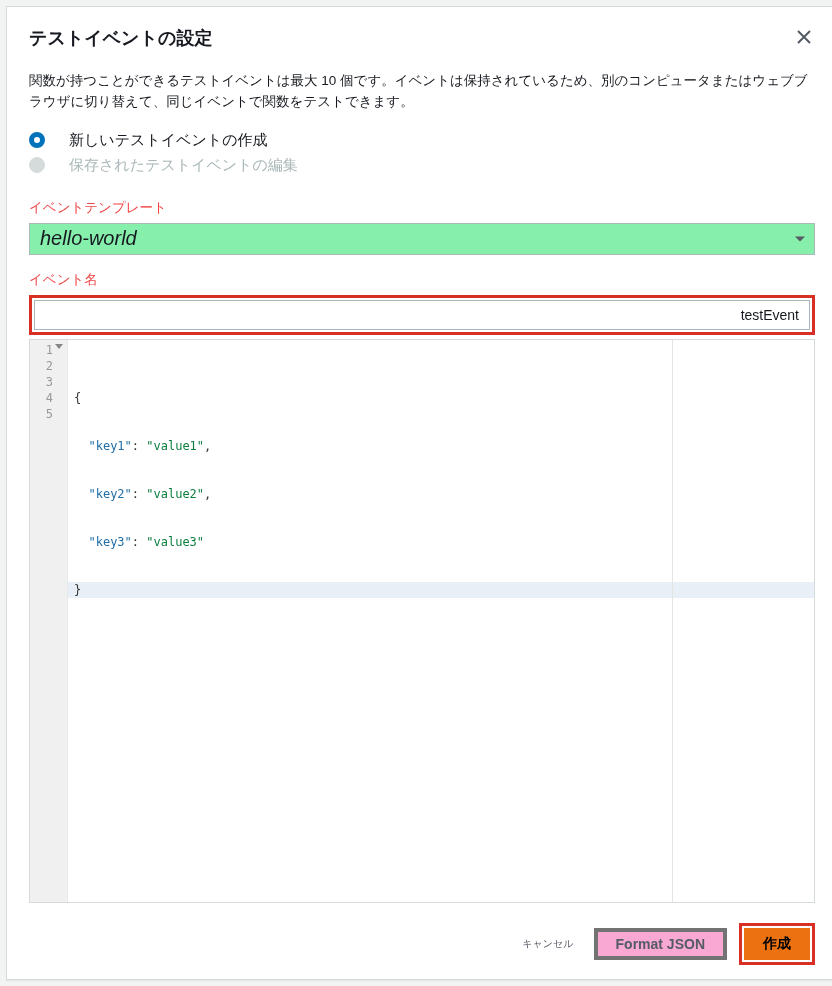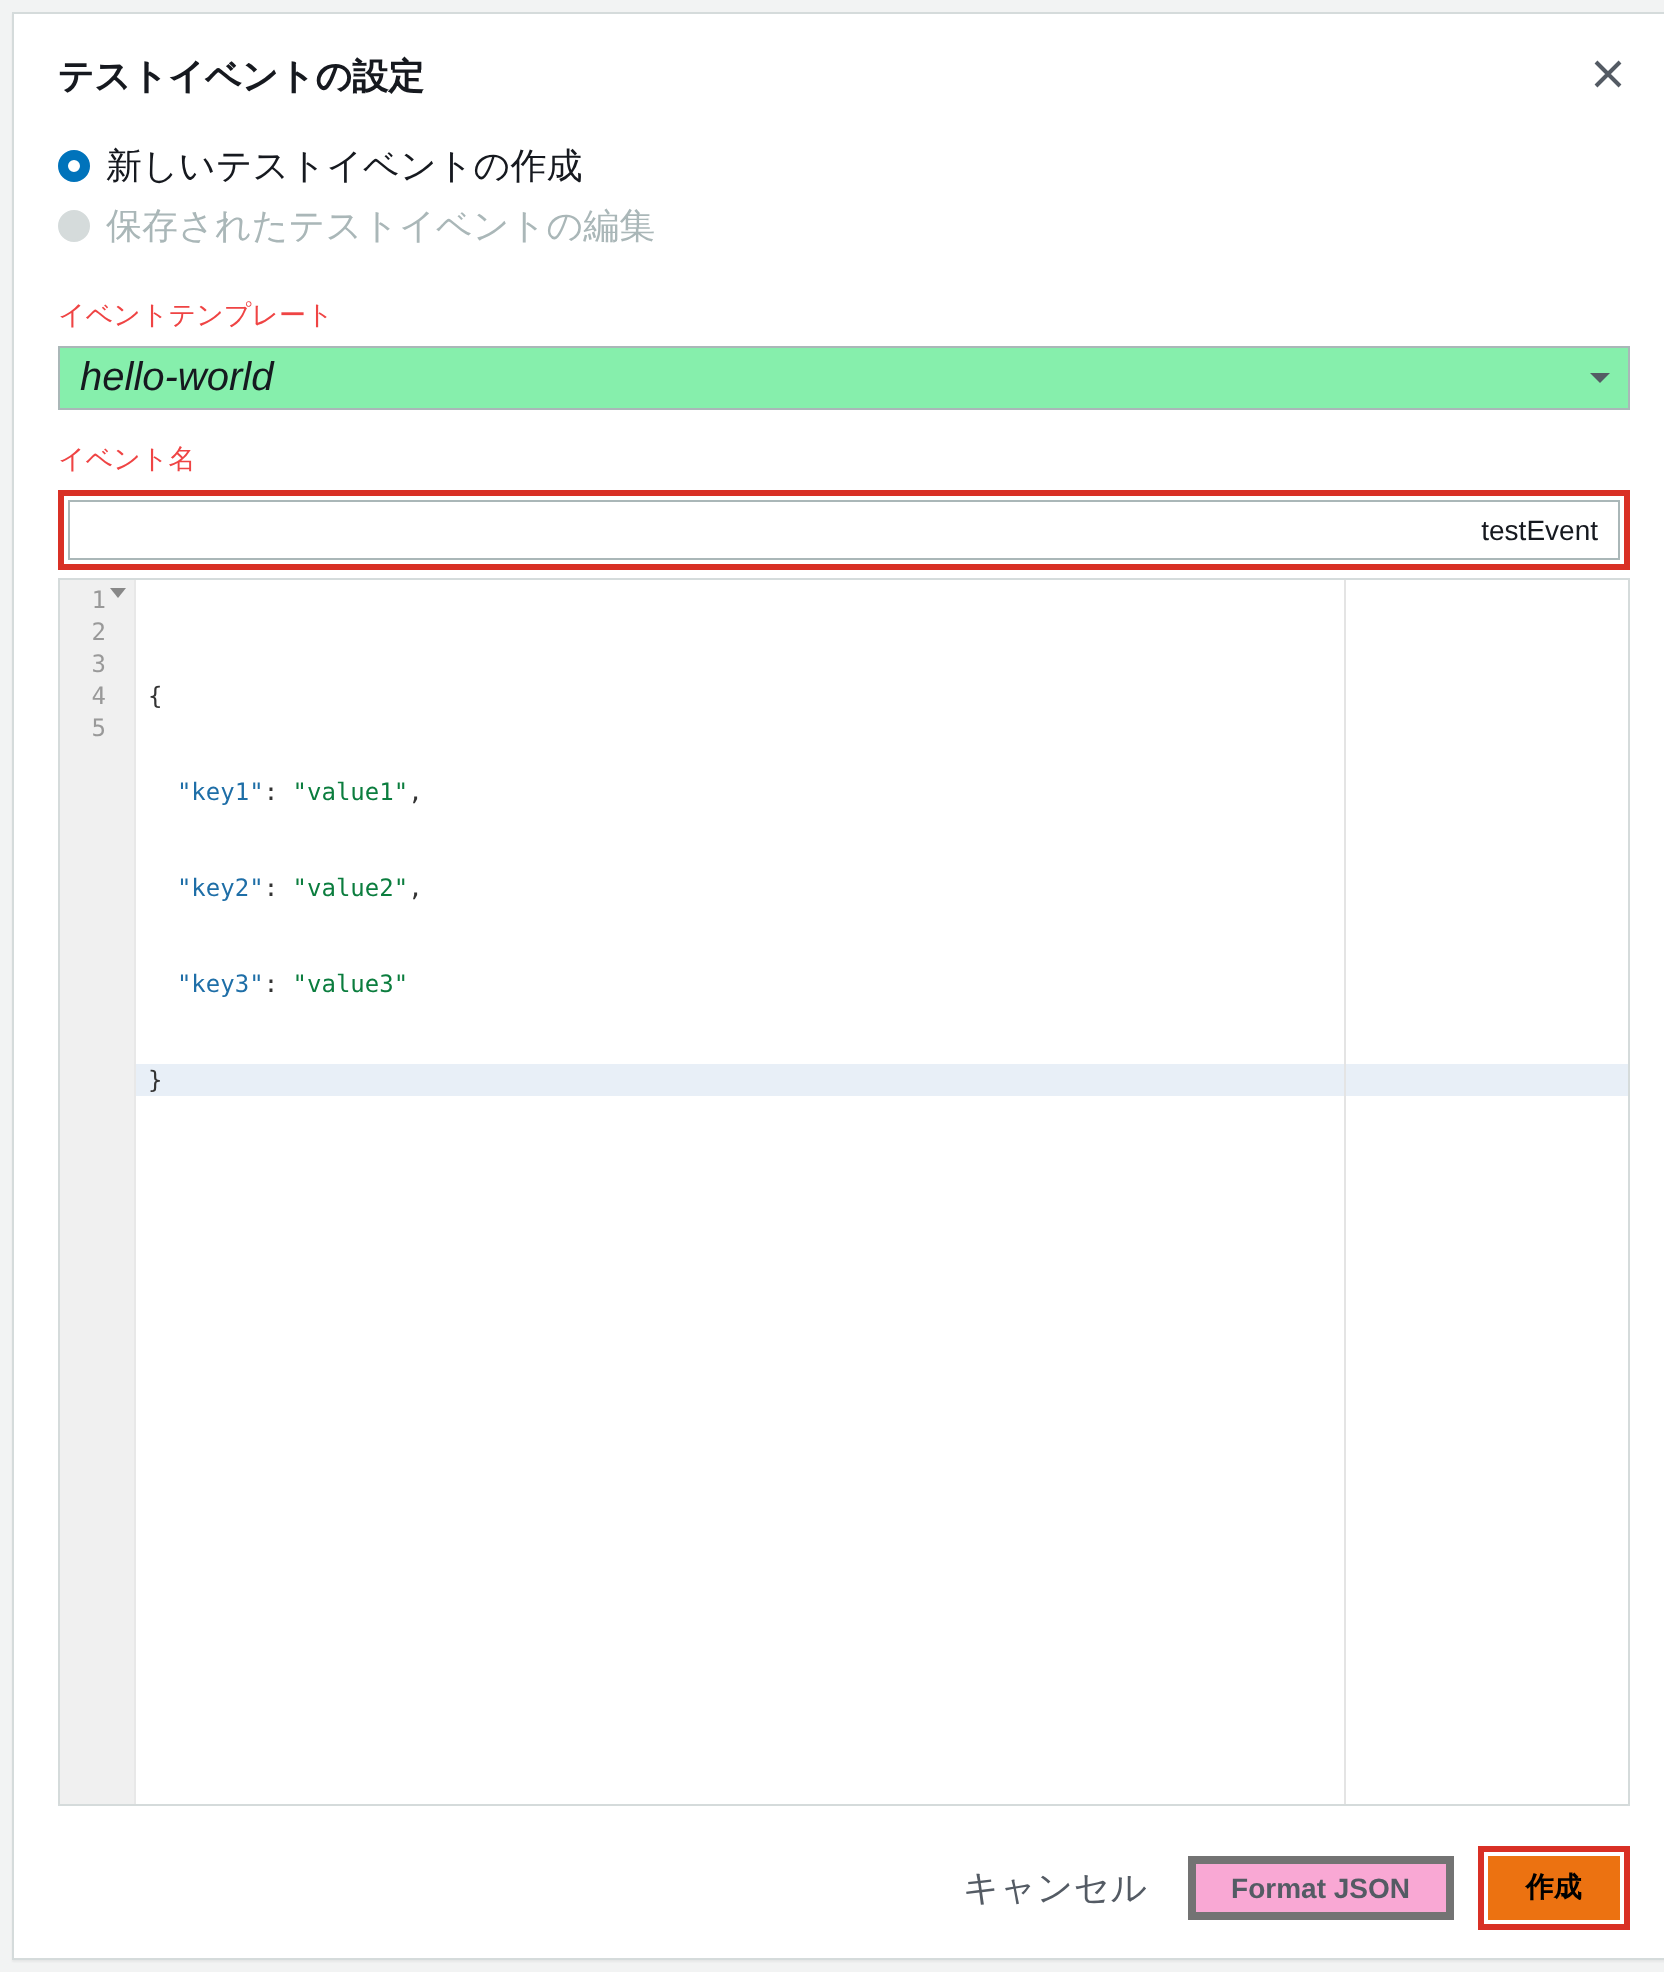--- a/index.html
+++ b/index.html
@@ -50,23 +50,23 @@
     .description {
       font-size: 13.5px;
       color: #16191f;
       line-height: 1.55;
       margin-bottom: 18px;
     }
     .radio-group { margin-bottom: 18px; }
     .radio-row {
       display: flex;
       align-items: center;
-      gap: 8px;
+      gap: 24px;
       margin-bottom: 6px;
-      font-size: 18px;
+      font-size: 15px;
     }
     .radio-outer {
       width: 16px; height: 16px;
       border-radius: 50%;
       border: 1px solid #aab7b8;
       display: inline-flex;
       align-items: center;
       justify-content: center;
     }
     .radio-outer.selected {
@@ -178,21 +178,21 @@
       padding: 12px 22px 14px 22px;
       display: flex;
       justify-content: flex-end;
       align-items: center;
       gap: 12px;
     }
     .btn-link {
       background: none;
       border: none;
       color: #545b64;
-      font-size: 18px;
+      font-size: 10px;
       cursor: pointer;
       padding: 6px 8px;
     }
     .btn {
       height: 32px;
       padding: 0 18px;
       font-size: 14px;
       font-weight: 700;
       cursor: pointer;
       border: 4px solid #737373;
@@ -219,20 +219,21 @@
     <button class="close-btn">
       <span>
         <svg width="14" height="14" viewBox="0 0 14 14">
             <path d="M1 1 L13 13 M13 1 L1 13" stroke="#545b64" stroke-width="2" fill="none"></path>
           </svg>
       </span>
     </button>
   </div>
 
   <div class="modal-body">
+    <p class="description">関数が持つことができるテストイベントは最大 10 個です。イベントは保持されているため、別のコンピュータまたはウェブブラウザに切り替えて、同じイベントで関数をテストできます。</p>
 
     <div class="radio-group">
       <div class="radio-row">
         <span class="radio-outer selected"></span>
         <span class="radio-label">新しいテストイベントの作成</span>
       </div>
       <div class="radio-row">
         <span class="radio-outer disabled"></span>
         <span class="radio-label disabled">保存されたテストイベントの編集</span>
       </div>

